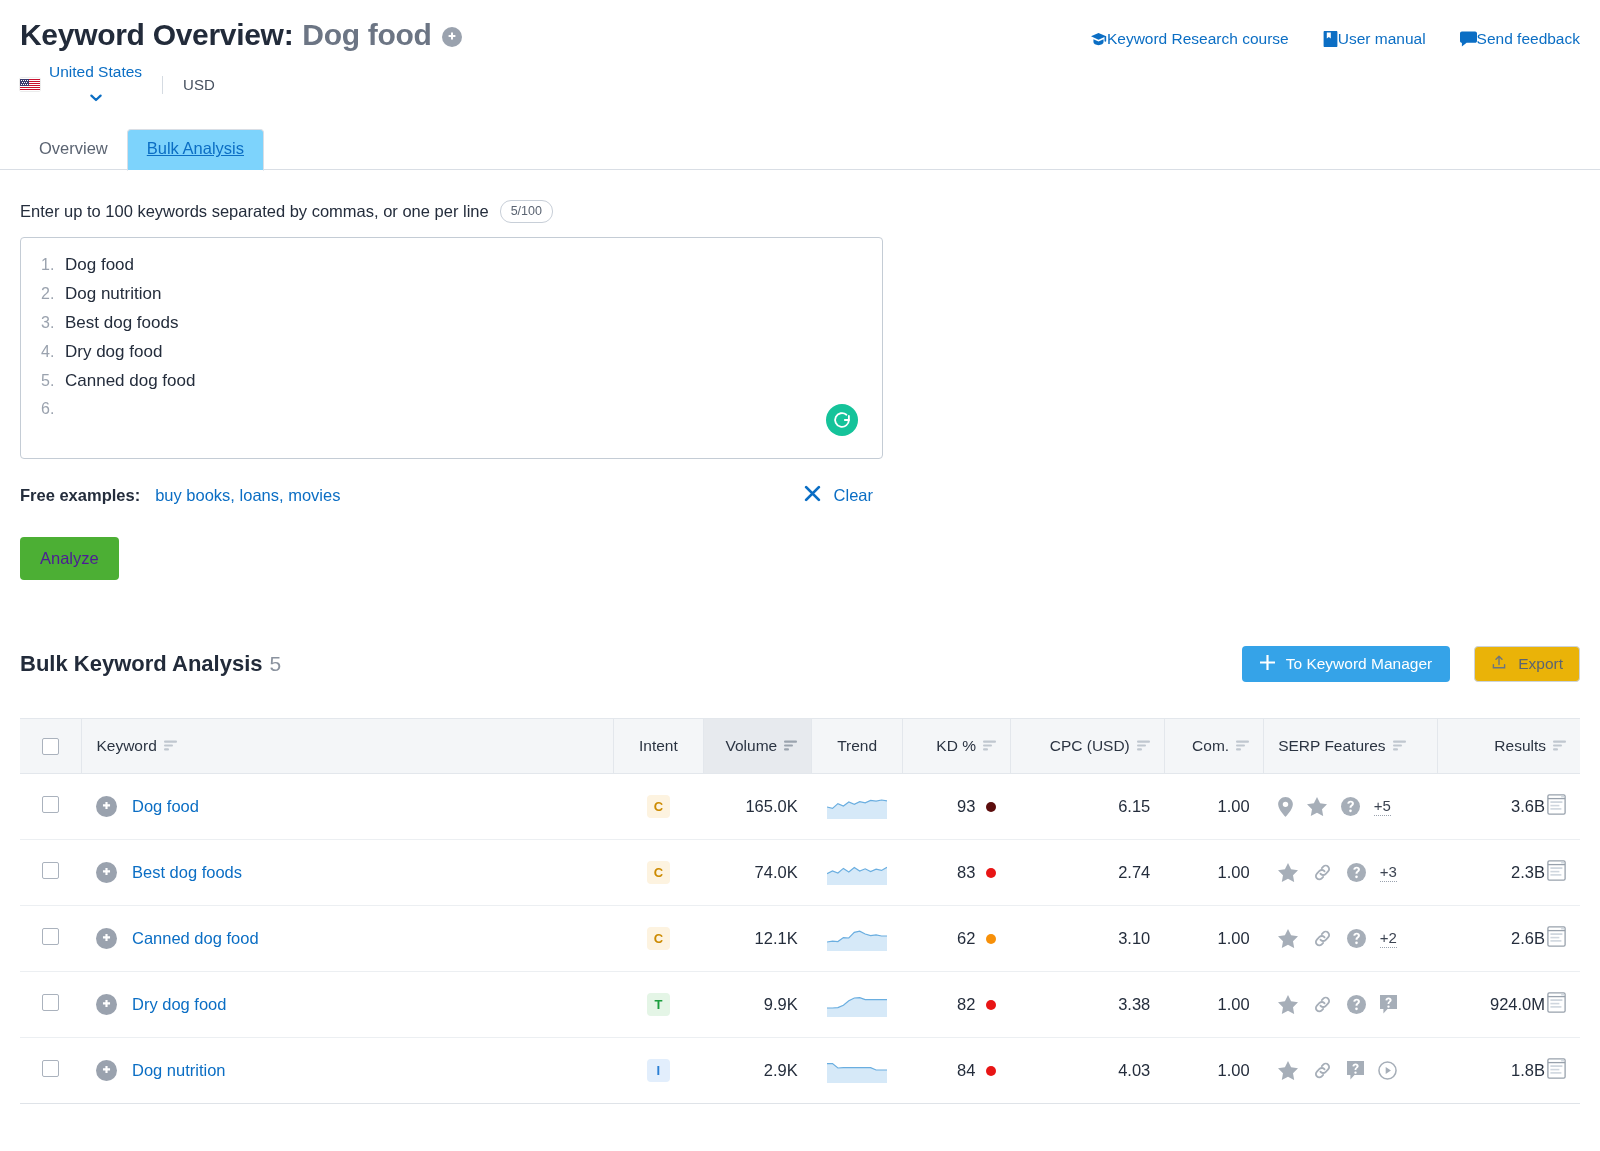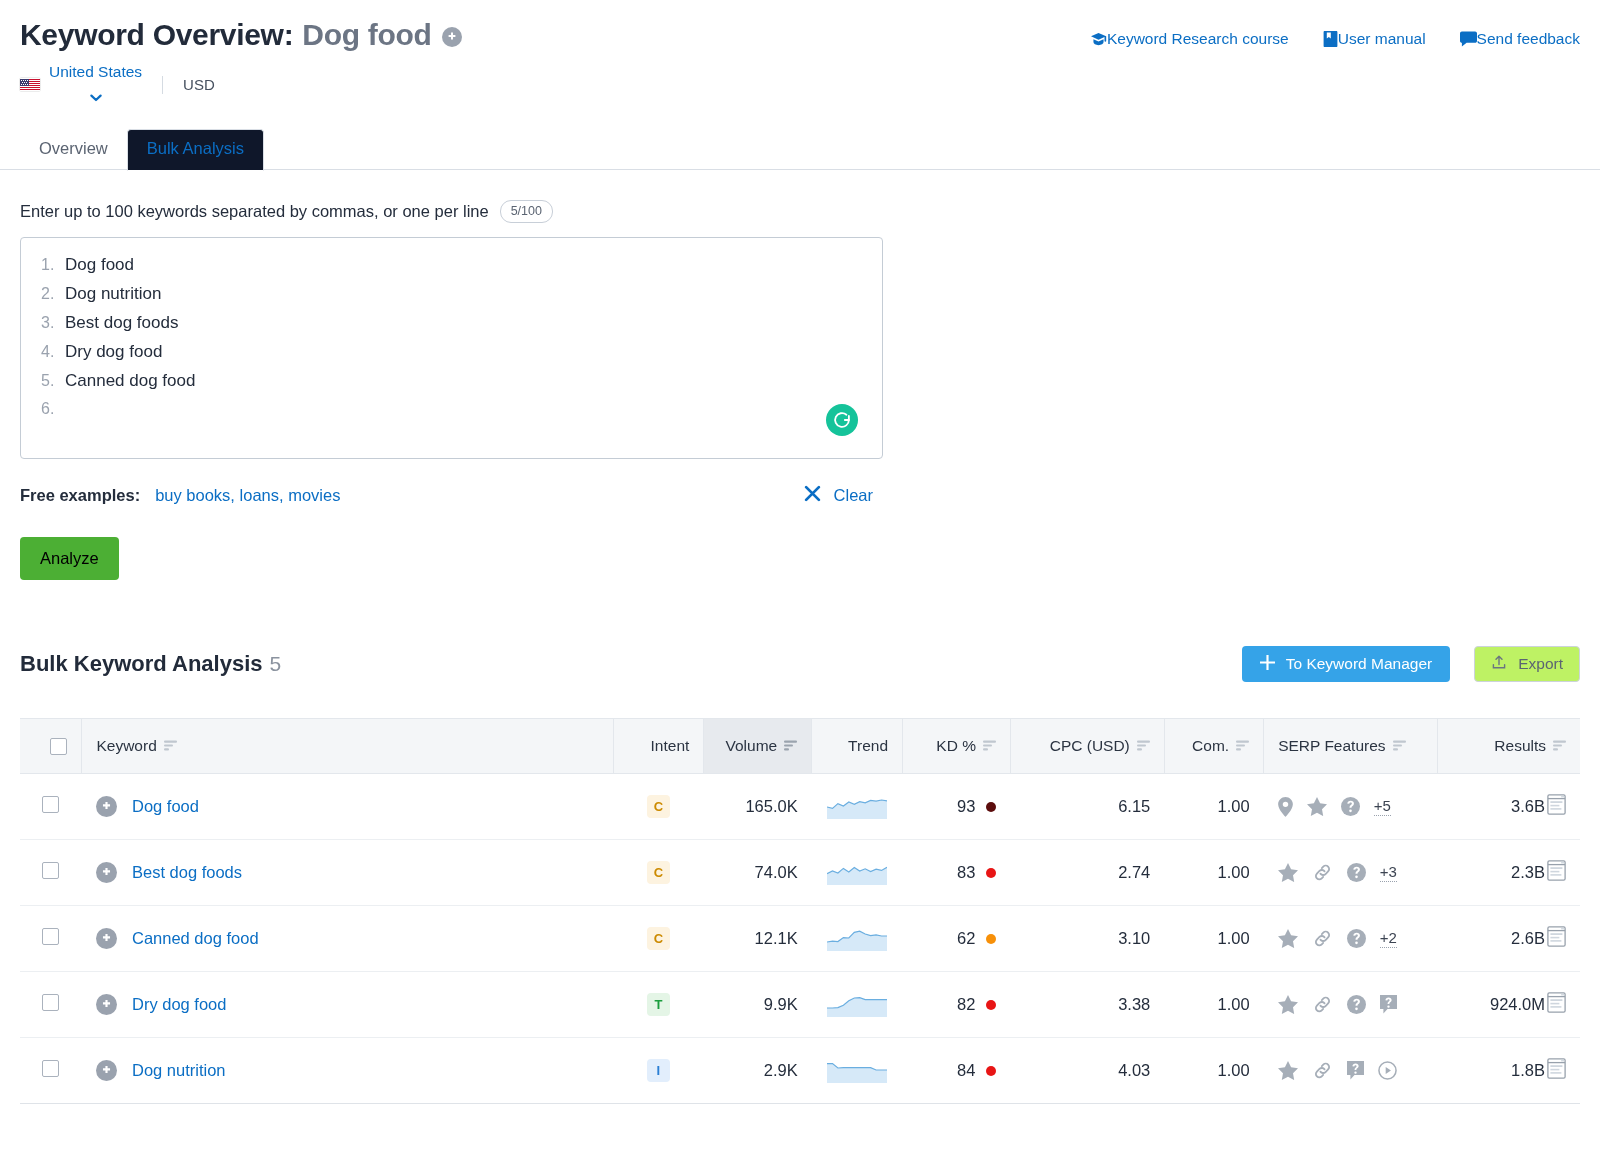--- a/index.html
+++ b/index.html
@@ -61,25 +61,26 @@
   .tabs::after {
     content:""; position:absolute; left:-20px; right:-20px; bottom:0;
     height:1px; background:#d9dee5;
   }
   .tab {
     font-size:16.5px; padding:9px 19px 11px; cursor:pointer;
     color:#5b6472; position:relative; z-index:2; line-height:1.2;
   }
   .tab.active {
     color:#0b6ec4;
-    background:#0f172a;
+    background:#7dd3fc;
     border:1px solid #d9dee5;
     border-bottom:1px solid #fff;
     border-radius:4px 4px 0 0;
     margin-bottom:-1px;
+    text-decoration:underline;
   }
 
   
   .enter-label-row { display:flex; align-items:center; gap:11px; margin-top:30px; }
   .enter-label { font-size:16.5px; color:#242d3c; }
   .count-badge {
     border:1px solid #c8cfd8; border-radius:11px; padding:2px 10px 3px;
     font-size:12.5px; color:#5b6472; line-height:1.3;
   }
 
@@ -101,57 +102,57 @@
   .examples-row { display:flex; align-items:center; margin-top:26px; width:863px; }
   .examples-label { font-weight:700; font-size:16.5px; color:#242d3c; }
   .examples-link { color:#0b6ec4; font-size:16.5px; margin-left:15px; cursor:pointer; }
   .clear-btn {
     margin-left:auto; display:inline-flex; align-items:center; gap:13px;
     color:#0b6ec4; font-size:16.5px; cursor:pointer; padding-right:10px;
   }
   .clear-x { font-weight:700; font-size:19px; line-height:1; display:block; }
 
   .analyze-btn {
-    margin-top:32px; background:#4caf34; color:#000000;
+    margin-top:32px; background:#4caf34; color:#4c1d95;
     border:none; border-radius:4px; padding:12px 20px;
     font-size:16.5px; cursor:pointer; font-family:inherit;
   }
 
   
   .results-head { display:flex; align-items:center; margin-top:66px; }
   .results-title { font-size:22px; font-weight:700; color:#222b3a; }
   .results-count { font-weight:400; color:#8b939f; margin-left:7px; font-size:21px; }
   .results-actions { margin-left:auto; display:flex; align-items:center; gap:24px; }
   .btn-blue {
     background:#35a3e8; color:#fff; border:none; border-radius:4px;
     padding:0 18px; height:36px; font-size:15.5px; cursor:pointer;
     display:inline-flex; align-items:center; gap:11px; font-family:inherit;
   }
   .btn-ghost {
-    background:#bef264; color:#5b6472; border:1px solid #ccd3db; border-radius:4px;
+    background:#eab308; color:#5b6472; border:1px solid #ccd3db; border-radius:4px;
     padding:0 16px; height:36px; font-size:15.5px; cursor:pointer;
     display:inline-flex; align-items:center; gap:11px; font-family:inherit;
   }
 
   
   table.kwtable {
     width:100%; border-collapse:collapse; margin-top:36px;
     table-layout:fixed;
   }
   table.kwtable thead th {
     background:#f4f6f8; border-top:1px solid #e3e7ec; border-bottom:1px solid #e3e7ec;
     border-left:1px solid #e3e7ec;
     font-weight:400; font-size:15.5px; color:#2b3442;
     height:55px; padding:0 14px; vertical-align:middle;
   }
   table.kwtable thead th.first { border-left:none; }
   table.kwtable thead th.hl { background:#e7eaee; }
   .th-inner { display:flex; align-items:center; gap:7px; }
   .th-inner.right { justify-content:flex-end; }
-  .th-inner.center { justify-content:flex-end; }
+  .th-inner.center { justify-content:center; }
 
   .sort-icon { display:block; flex:0 0 auto; opacity:.85; }
 
   .cbox {
     width:17px; height:17px; border:1px solid #aab2bd; border-radius:2px;
     background:#fff; display:inline-block; cursor:pointer;
   }
 
   table.kwtable tbody td {
     border-bottom:1px solid #eceff2;

